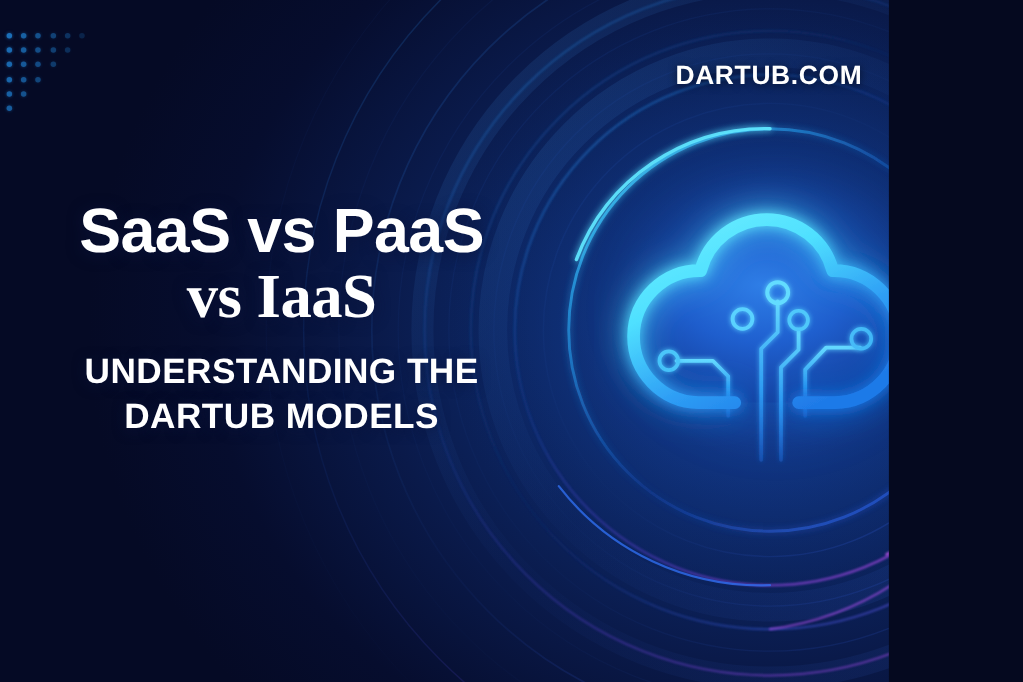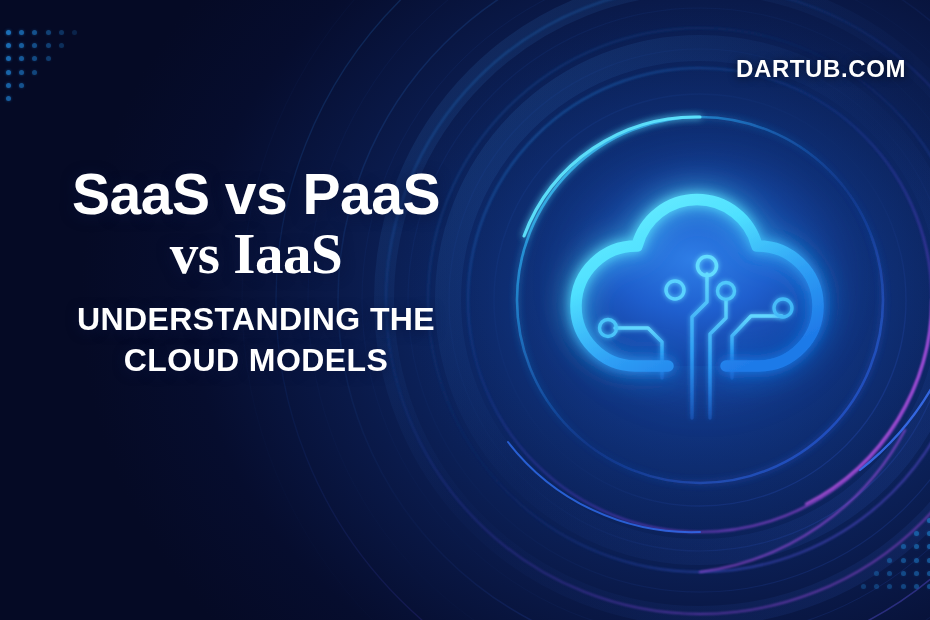--- a/index.html
+++ b/index.html
@@ -3,21 +3,21 @@
 <meta charset="utf-8">
 <title>SaaS vs PaaS vs IaaS</title>
 <style>
   html, body {
     margin: 0;
     padding: 0;
     background: #05091f;
   }
   #stage {
     position: relative;
-    width: 930px;
+    width: 808px;
     height: 620px;
     overflow: hidden;
     background:
       radial-gradient(ellipse 620px 520px at 700px 300px, #123a8f 0%, #0d2a6b 32%, #0a1a4a 58%, #060d2e 82%, #050a25 100%),
       linear-gradient(115deg, #050a22 0%, #07102f 40%, #0a1740 70%, #061030 100%);
     font-family: "Liberation Sans", sans-serif;
     -webkit-font-smoothing: antialiased;
   }
 
   
@@ -39,21 +39,21 @@
   
   .text-block {
     position: absolute;
     left: 0;
     top: 164px;
     width: 512px;
     text-align: center;
     z-index: 6;
   }
   .title {
-    margin: 0;
+    margin: 16px;
     color: #ffffff;
     font-size: 57px;
     font-weight: bold;
     line-height: 1.06;
     letter-spacing: -0.5px;
     text-shadow: 0 2px 14px rgba(10,20,60,0.85);
   }
   .title .line2 { display: block; font-family: Liberation Serif, serif; }
   .subtitle {
     margin: 14px 0 0 0;
@@ -227,21 +227,21 @@
 
   <div class="watermark">DARTUB.COM</div>
 
   <div class="text-block">
     <h1 class="title">
       <span>SaaS vs PaaS</span>
       <span class="line2">vs IaaS</span>
     </h1>
     <h2 class="subtitle">
       <span>UNDERSTANDING THE</span>
-      <span class="sub2">CLOUD MODELS</span>
+      <span class="sub2">DARTUB MODELS</span>
     </h2>
   </div>
 
   <div class="cloud-wrap">
     <div class="cloud-glow"></div>
     <svg width="330" height="280" viewBox="0 0 330 280" xmlns="http://www.w3.org/2000/svg" style="position:absolute;left:0;top:0;">
       <defs>
         <linearGradient id="cloudStroke" x1="0%" y1="0%" x2="70%" y2="100%">
           <stop offset="0%" stop-color="#6ff0ff"></stop>
           <stop offset="38%" stop-color="#4fe0ff"></stop>

